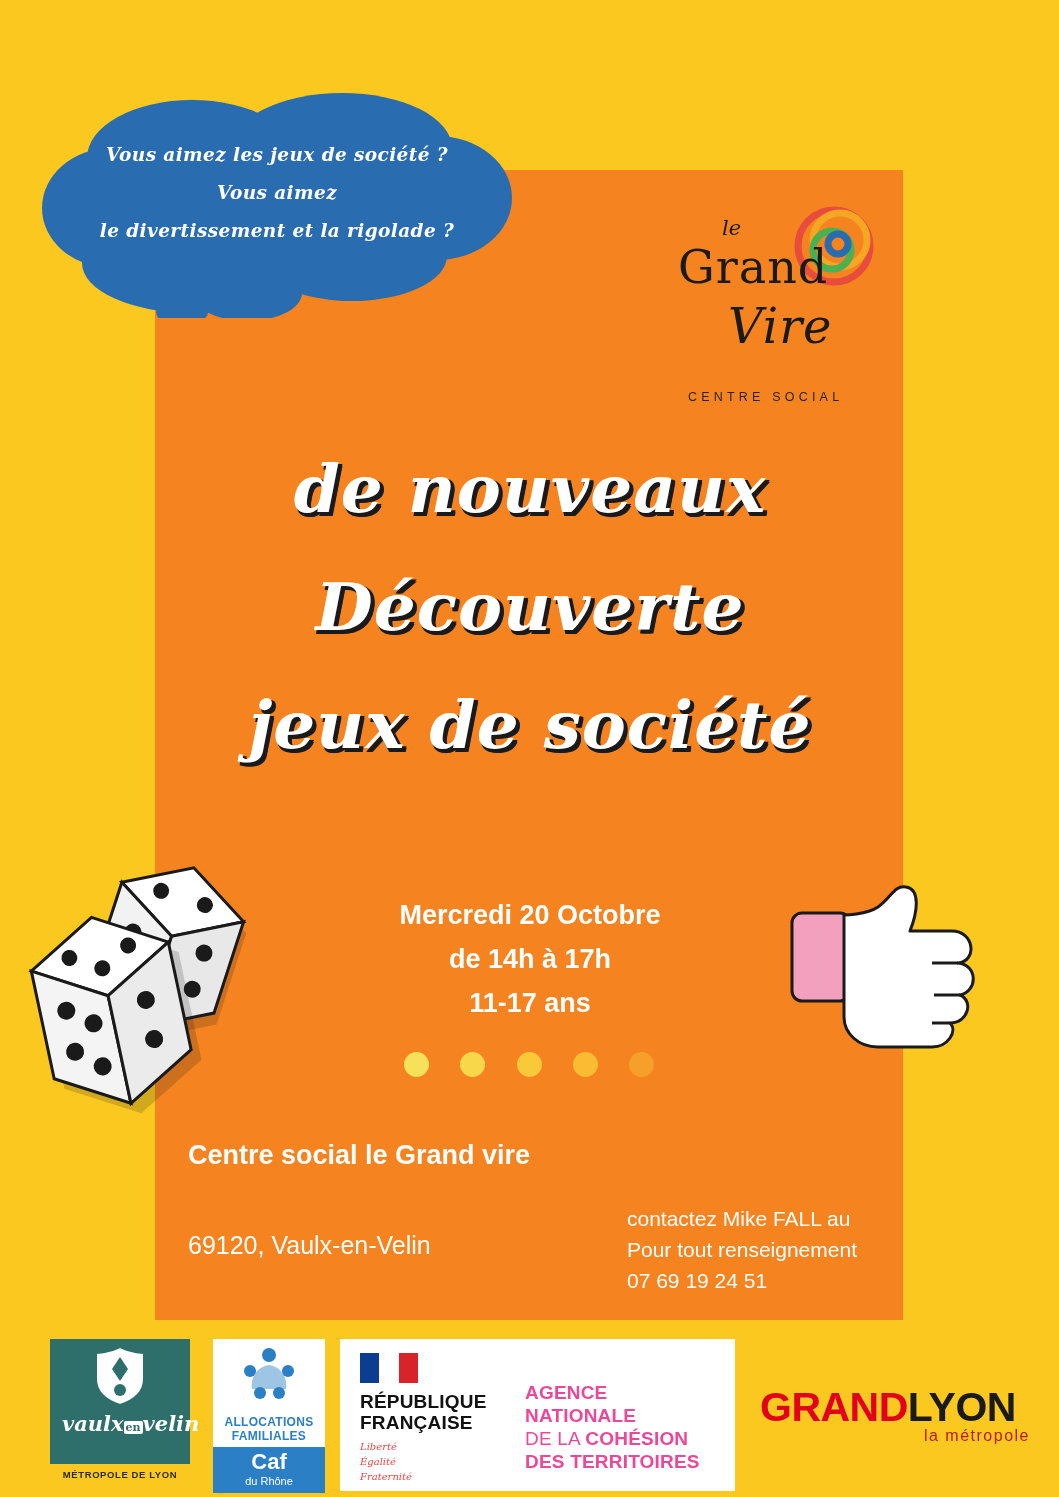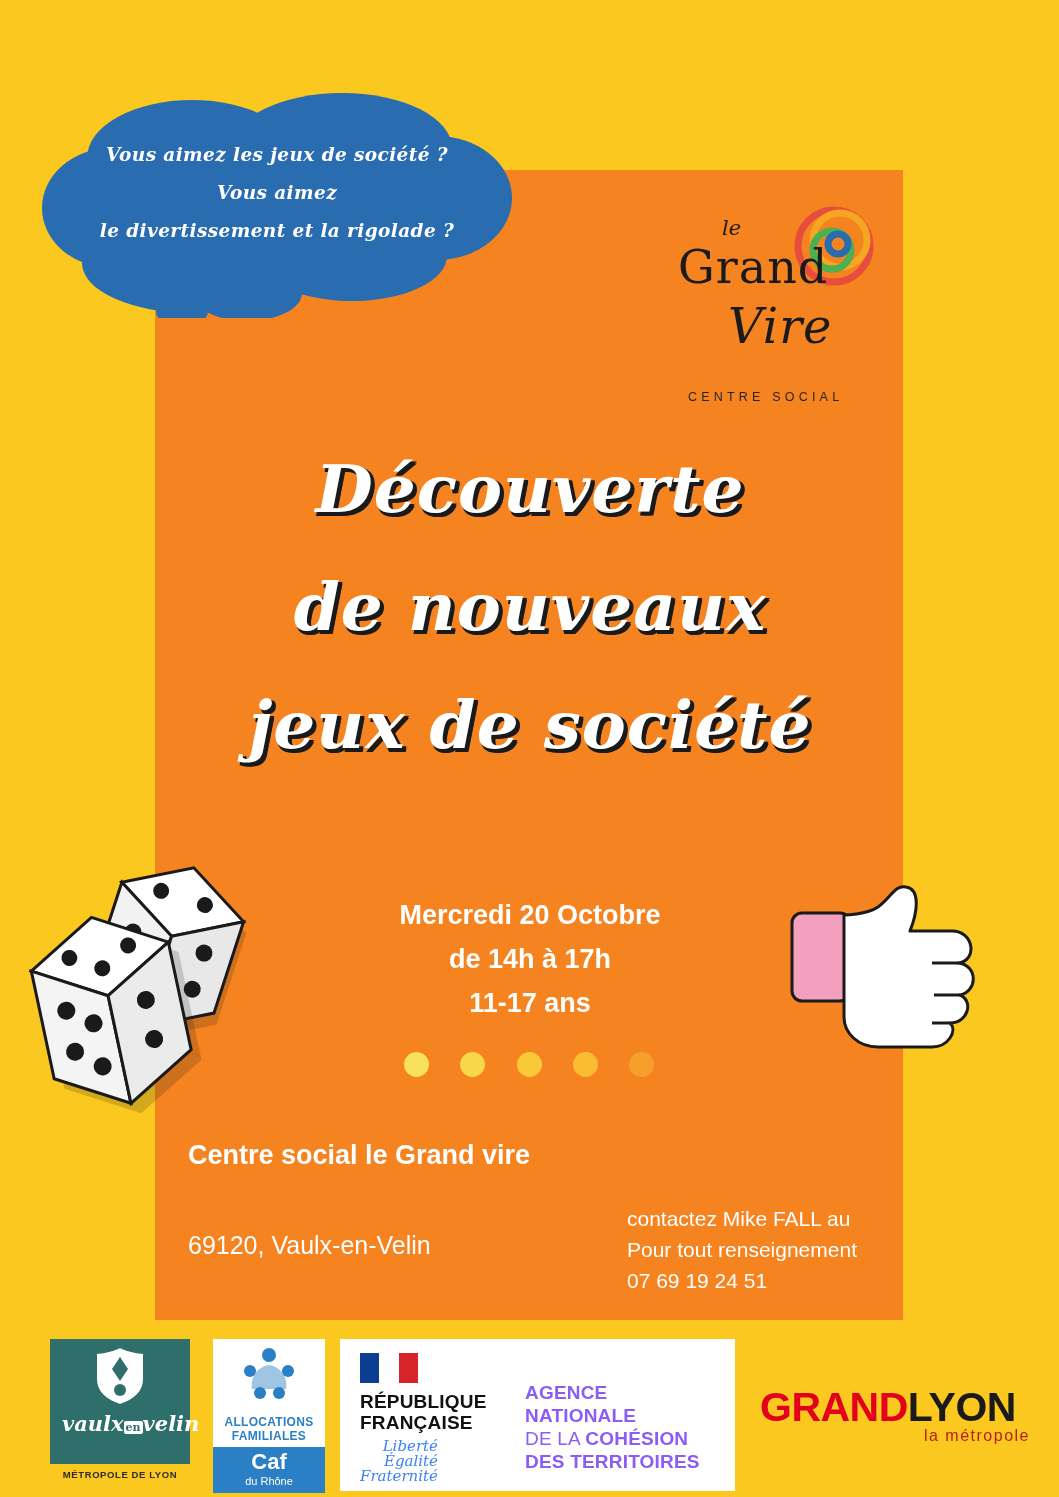--- a/index.html
+++ b/index.html
@@ -299,32 +299,31 @@
     font-weight: bold;
     line-height: 21px;
     color: #111111;
     letter-spacing: 0.2px;
   }
   .rf-motto {
     position: absolute;
     left: 20px; top: 100px;
     font-family: "DejaVu Serif", serif;
     font-style: italic;
-    font-size: 15px;
+    font-size: 10px;
     line-height: 15px;
-    color: #3b82f6;
-    text-align: right;
+    color: #ef4444;
   }
   .anct-text {
     position: absolute;
     left: 185px; top: 42px;
     font-size: 19px;
     font-weight: bold;
     line-height: 23px;
-    color: #8b5cf6;
+    color: #ec4899;
     letter-spacing: 0.2px;
   }
   .anct-text .light { font-weight: normal; }
 
   .logo-grandlyon {
     position: absolute;
     left: 760px;
     top: 48px;
     width: 280px;
     text-align: left;
@@ -379,22 +378,22 @@
     <circle cx="44" cy="50" r="19" fill="none" stroke="#4caf50" stroke-width="7"></circle>
     <circle cx="50" cy="44" r="10" fill="none" stroke="#2a6cb0" stroke-width="7"></circle>
   </svg>
   <div class="logo-le">le</div>
   <div class="logo-grand">Grand</div>
   <div class="logo-vire">Vire</div>
   <div class="logo-centre">CENTRE SOCIAL</div>
 </div>
 
 <div class="title">
+  <span class="line">de nouveaux</span>
   <span class="line">Découverte</span>
-  <span class="line">de nouveaux</span>
   <span class="line">jeux de société</span>
 </div>
 
 <div class="dice-wrap">
   <svg width="320" height="280" viewBox="0 0 320 280">
 
     <g transform="translate(118,8) rotate(18)">
       <path d="M0,36 L64,0 L128,36 L128,132 L64,168 L0,132 Z" fill="#1a1a1a" opacity="0.18" transform="translate(6,10)"></path>
       <path d="M0,36 L64,0 L128,36 L64,72 Z" fill="#ffffff" stroke="#1a1a1a" stroke-width="3"></path>
       <path d="M0,36 L64,72 L64,168 L0,132 Z" fill="#f2f2f2" stroke="#1a1a1a" stroke-width="3"></path>

